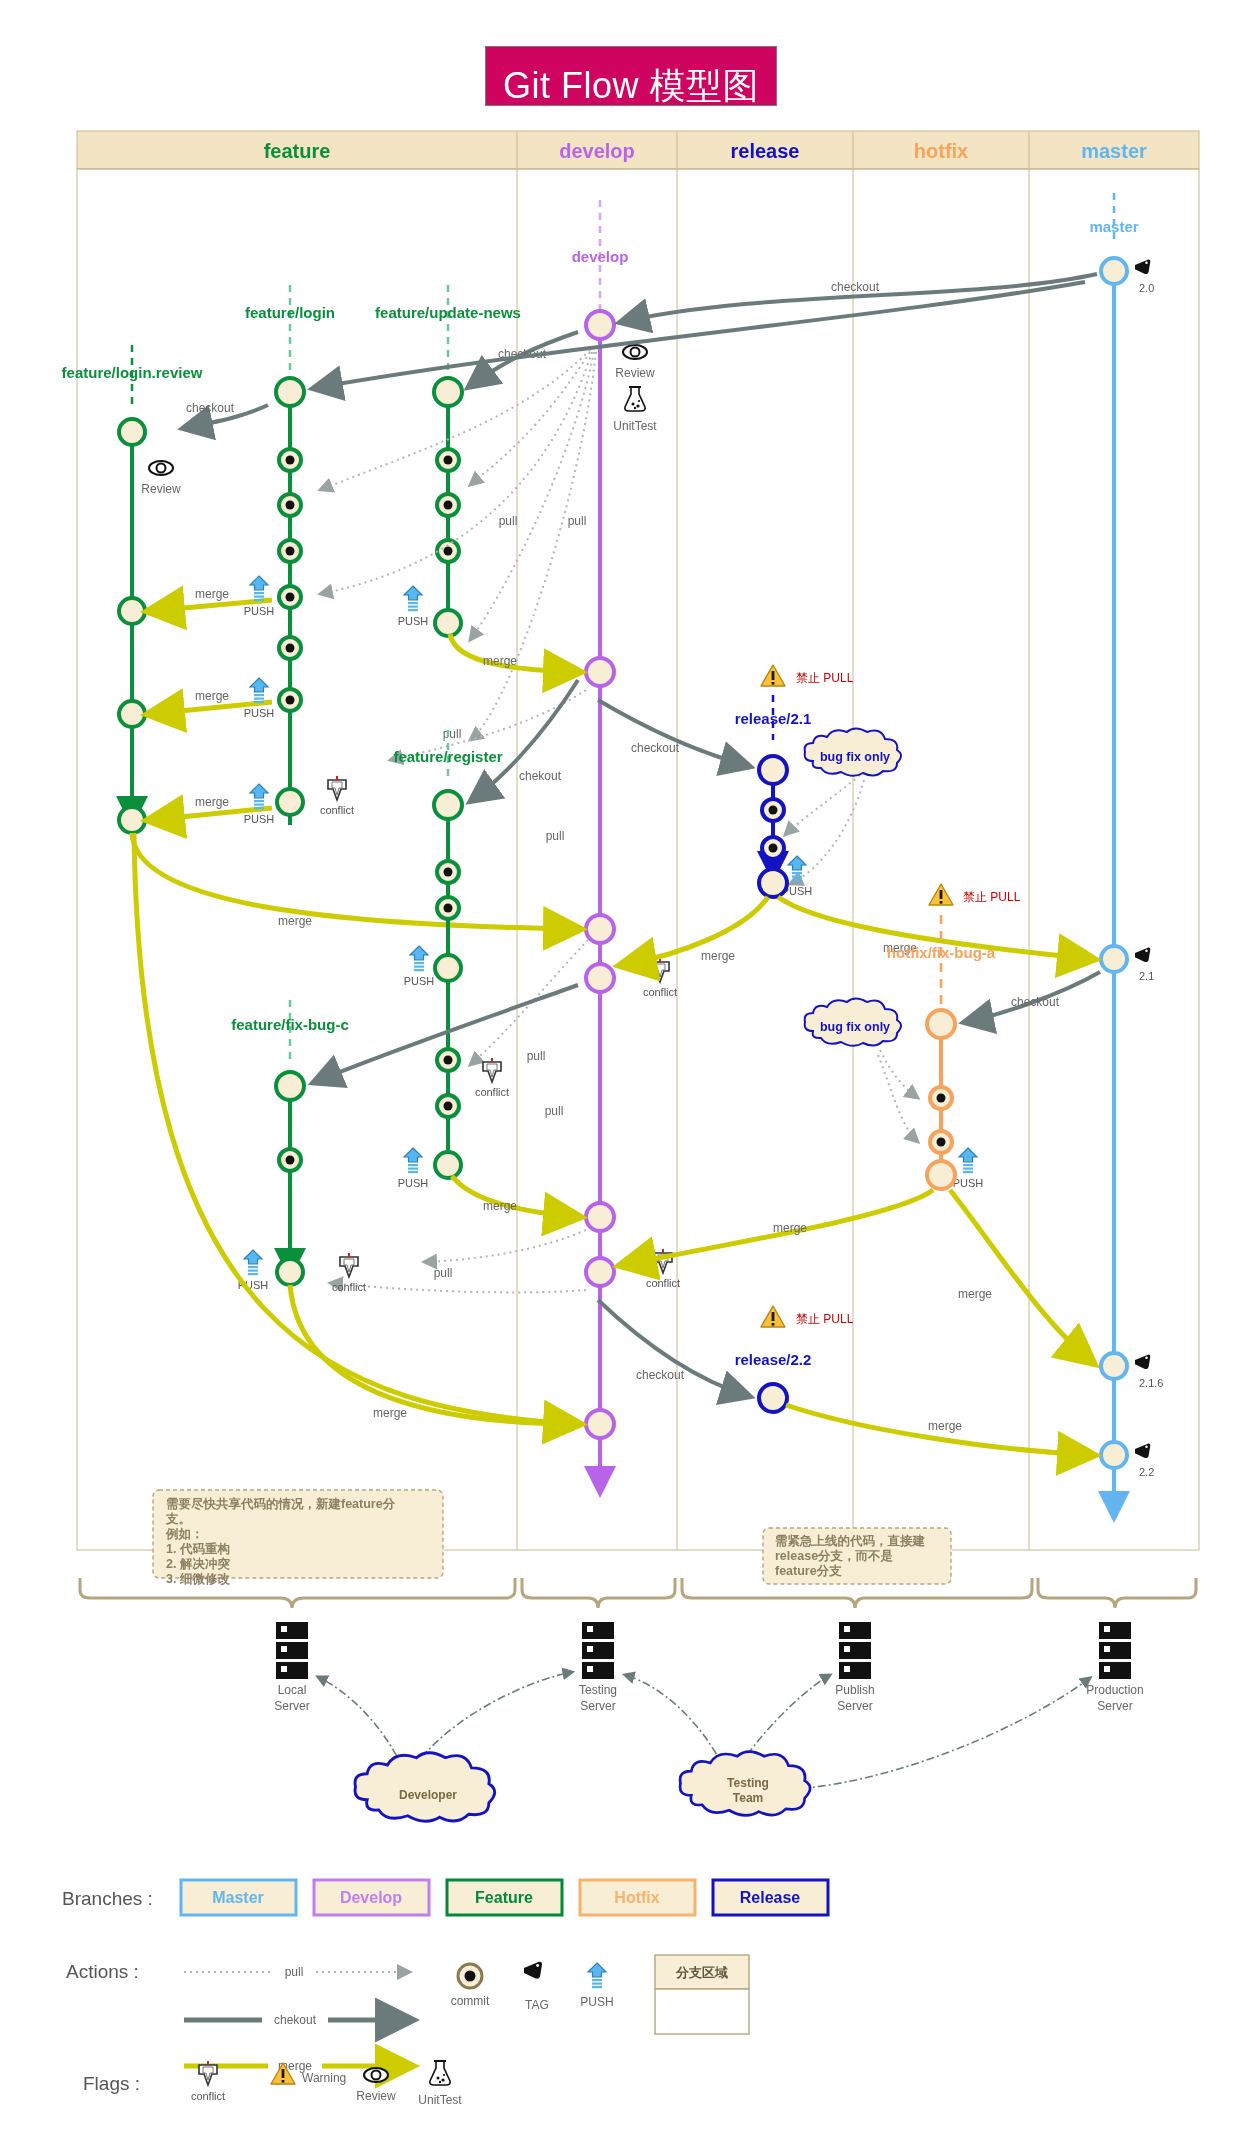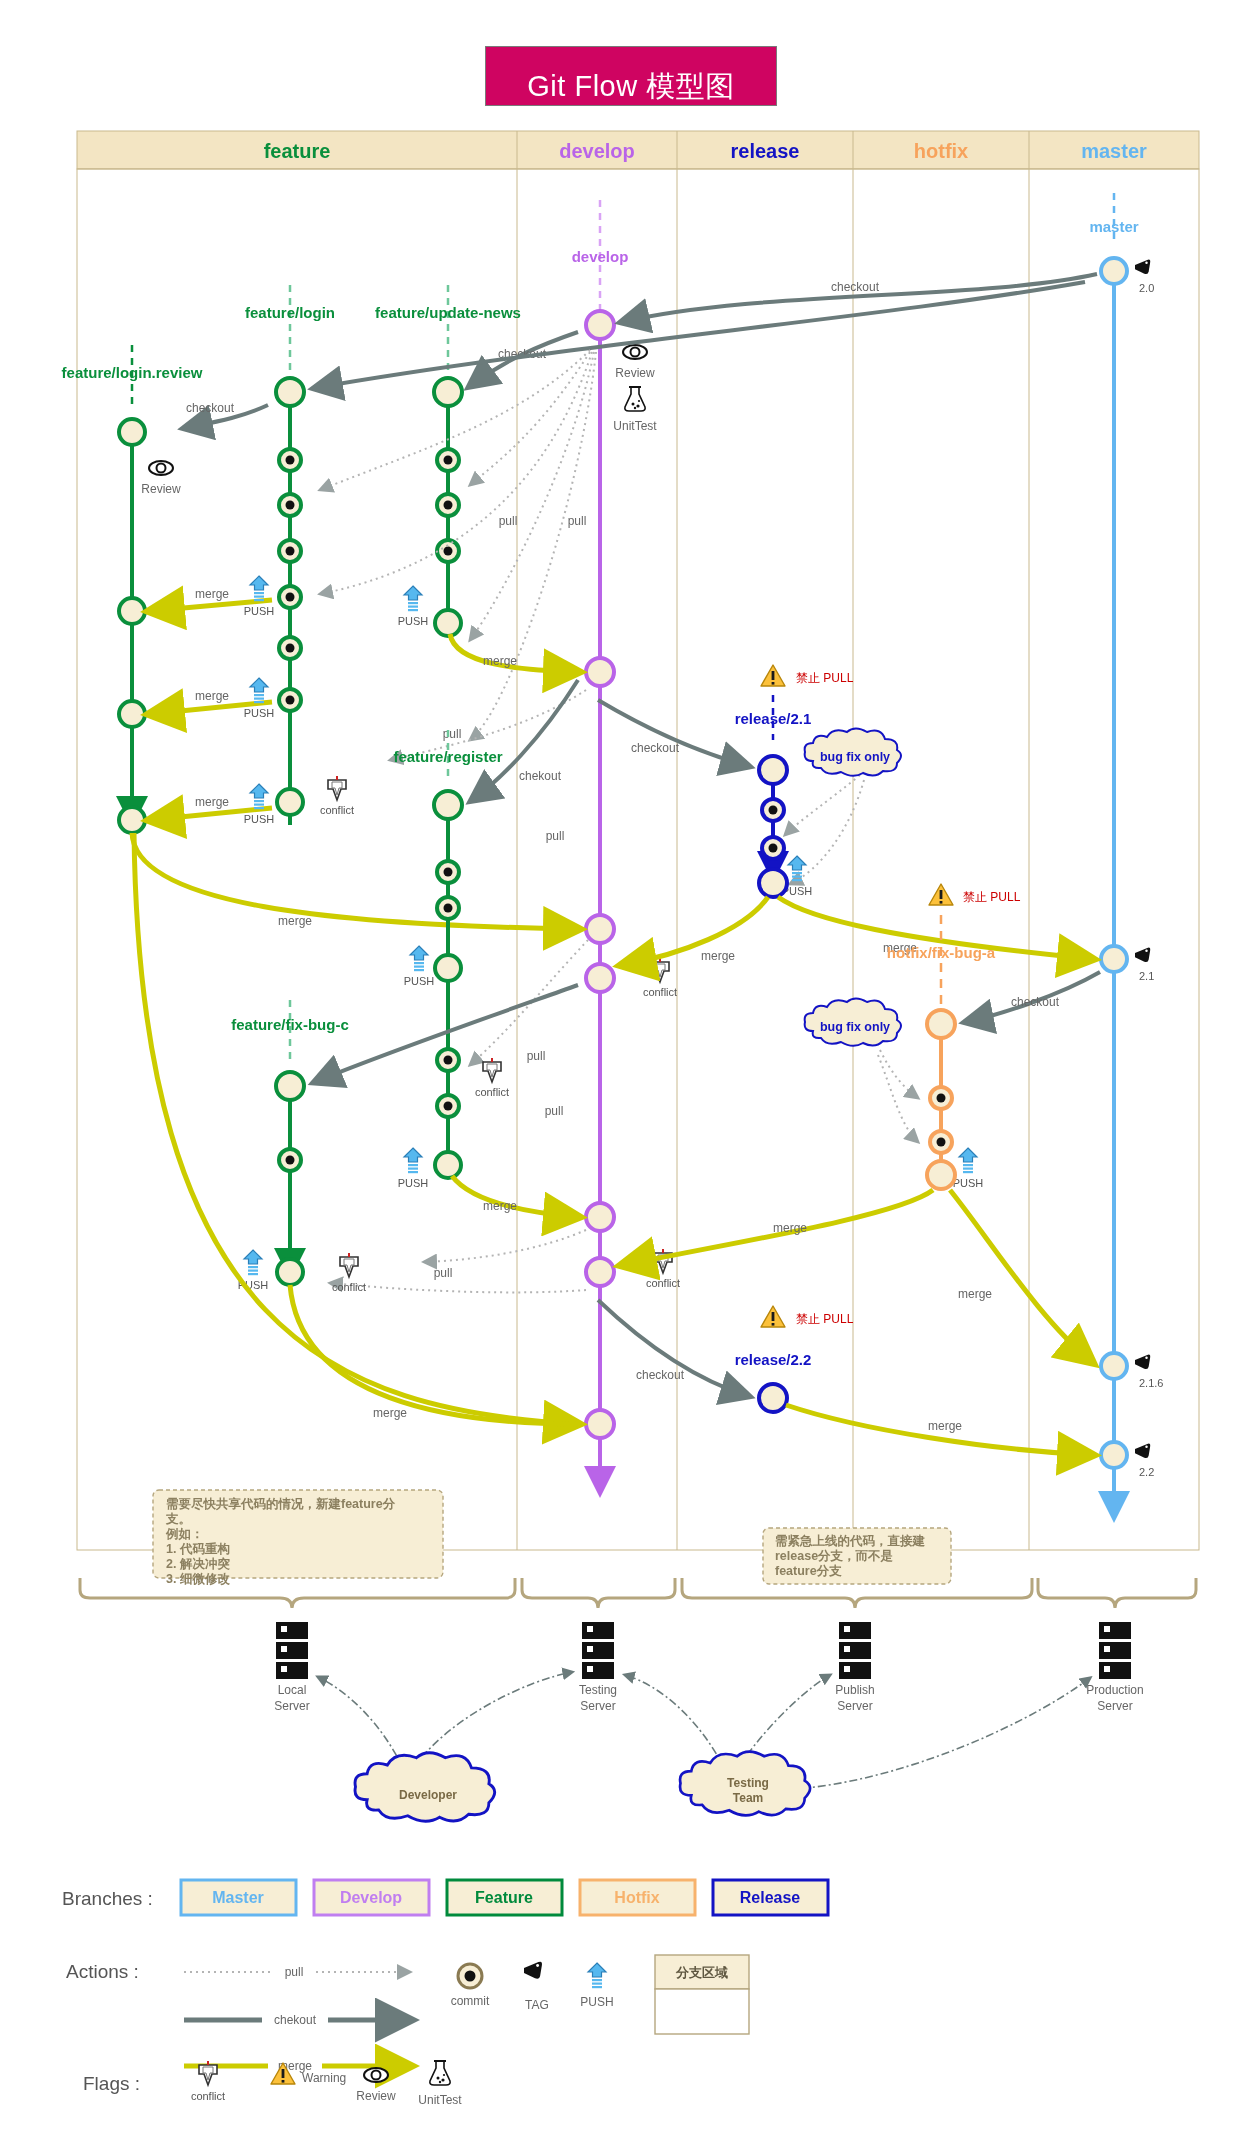--- a/index.html
+++ b/index.html
@@ -1,21 +1,21 @@
 <!DOCTYPE html>
 <html><head>
 <meta charset="utf-8">
 <style>
   html,body{margin:0;padding:0;background:#ffffff;}
   body{width:1241px;height:2134px;font-family:"Liberation Sans",sans-serif;position:relative;overflow:hidden;}
   #stage{position:relative;width:1241px;height:2134px;}
   svg#diagram{position:absolute;left:0;top:0;width:1241px;height:2134px;}
   .ttl-band{position:absolute;left:485px;top:46px;width:290px;height:58px;background:#cf0461;
             border:1px solid #7a7a7a;display:flex;align-items:center;justify-content:center;}
-  .ttl-band span{color:#ffffff;font-size:29px;letter-spacing:.5px;margin-top:21px;}
+  .ttl-band span{color:#ffffff;font-size:36px;letter-spacing:.5px;margin-top:21px;}
   text{font-family:"Liberation Sans",sans-serif;}
   .hdr{font-size:20px;font-weight:bold;}
   .brlabel{font-size:15px;font-weight:bold;}
   .small{font-size:12px;fill:#666666;}
   .tiny{font-size:11px;fill:#555555;}
   .cnlab{font-size:12px;}
   .legend-lab{font-size:19px;fill:#555555;}
 </style>
 </head>
 <body>

